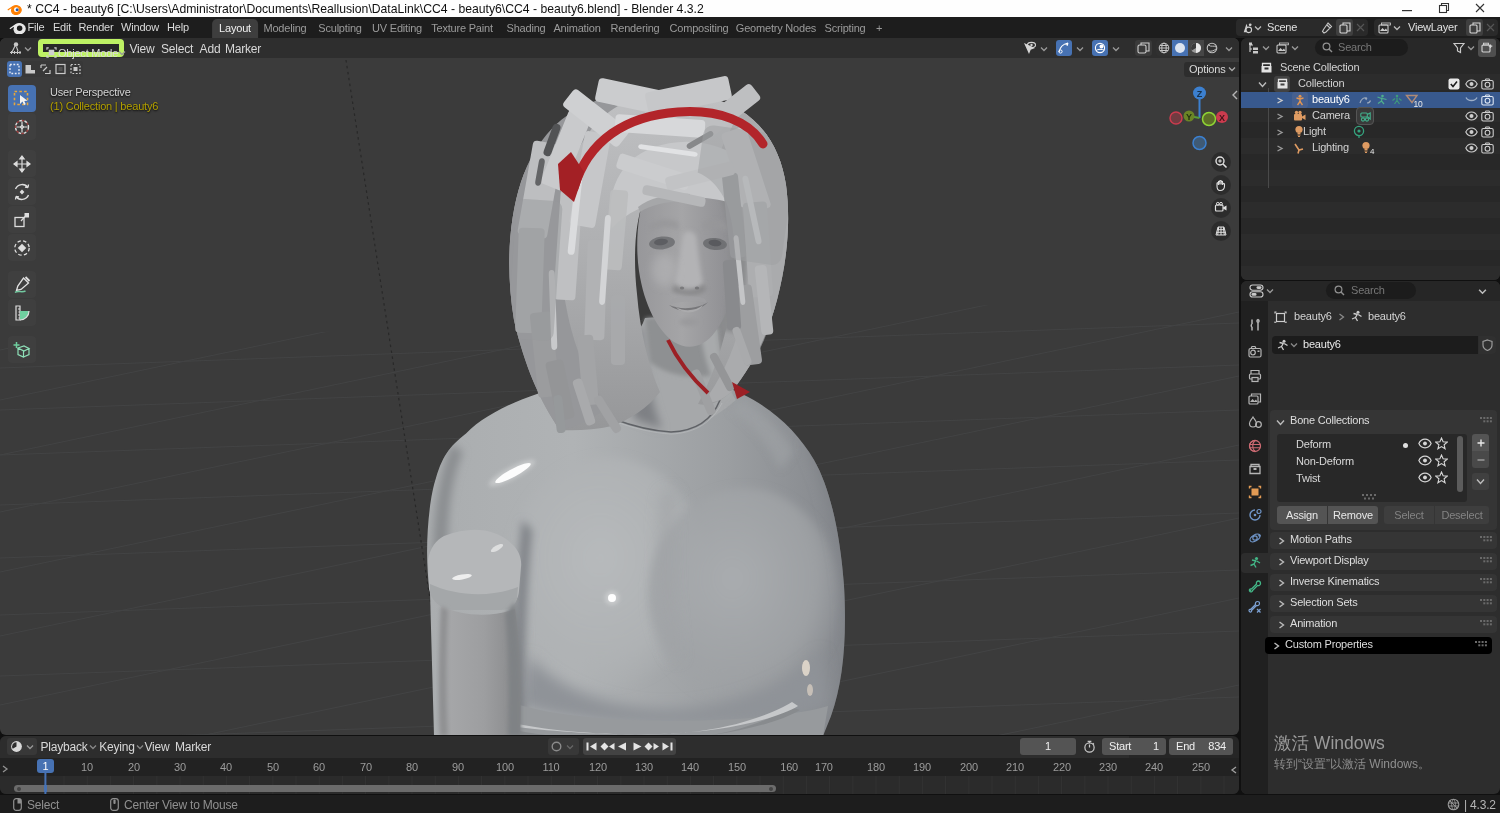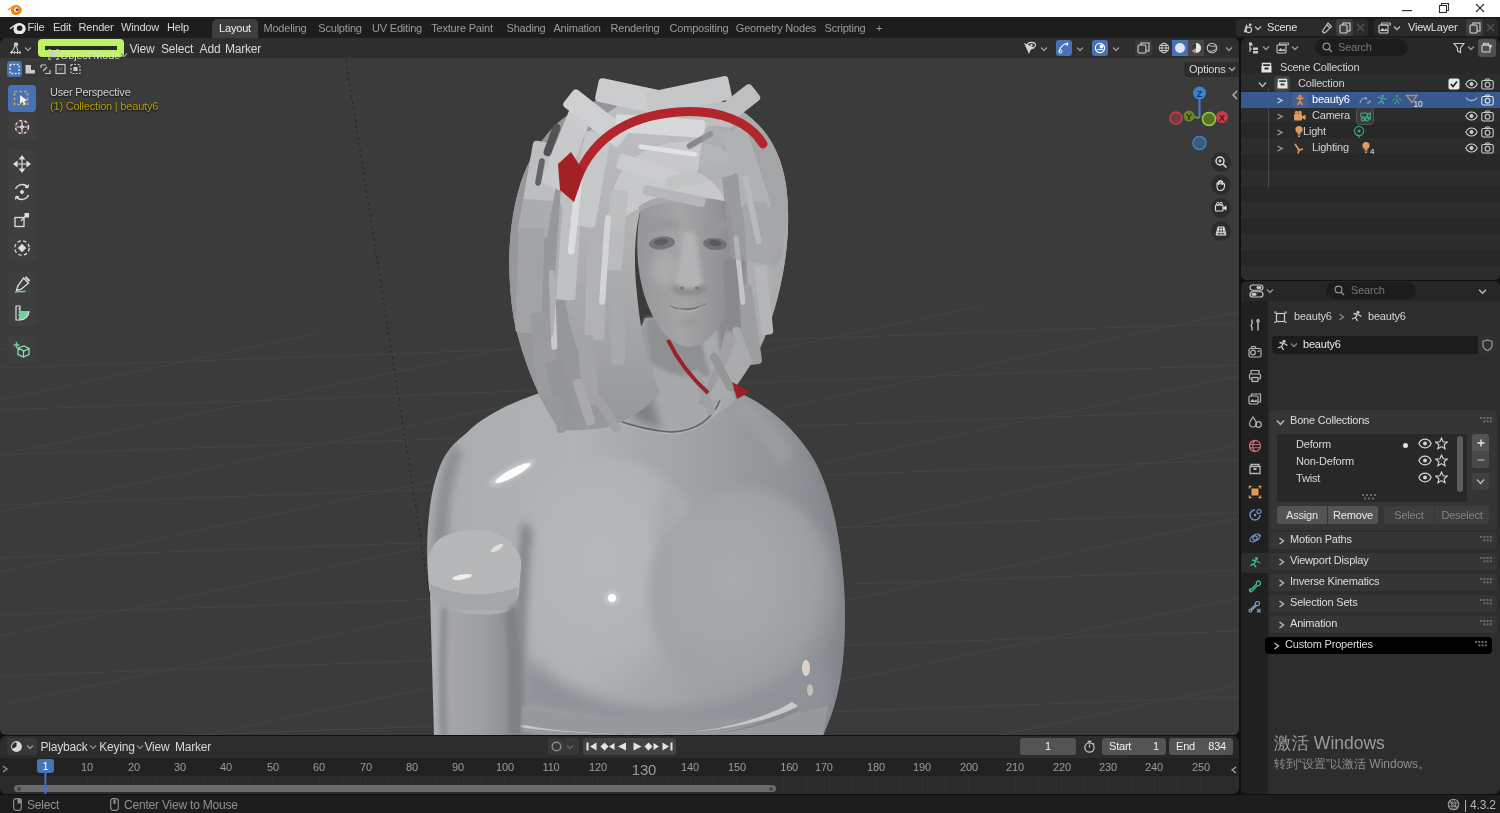--- a/index.html
+++ b/index.html
@@ -27,20 +27,21 @@
 .hdr-txt { position:absolute; top:4px; font-size:12px; color:#d8d8d8; white-space:nowrap; }
 </style></head>
 <body>
 <div id="stage">
 <div id="titlebar">
  <svg class="abs" style="left:7px;top:2px" width="15" height="13" viewBox="0 0 20 16">
         <path d="M7 6 L1 10 M7 6 C7 6 9 4 12 4 C16 4 19 7 19 10 C19 13 16 16 12 16 C9 16 6.5 14 6 11 Z" fill="#ff7f00" stroke="#ff7f00" stroke-width="1.5"></path>
         <circle cx="12.5" cy="9.5" r="3.2" fill="#fff"></circle>
         <circle cx="13.5" cy="9.5" r="2" fill="#2a5ca8"></circle>
       </svg>
+ <div class="txt">* CC4 - beauty6 [C:\Users\Administrator\Documents\Reallusion\DataLink\CC4 - beauty6\CC4 - beauty6.blend] - Blender 4.3.2</div>
  <div class="wbtn" style="left:1398px;width:18px"><svg width="12" height="12" style="margin-top:4px">
           <rect x="1" y="6" width="10" height="1.2" fill="#333"></rect>
         </svg></div>
  <div class="wbtn" style="left:1435px;width:18px"><svg width="12" height="12" style="margin-top:2px" viewBox="0 0 12 12">
           <rect x="1.5" y="3.5" width="7" height="7" fill="none" stroke="#333" stroke-width="1.1"></rect>
           <path d="M3.5 3.5 L3.5 1.5 L10.5 1.5 L10.5 8.5 L8.5 8.5" fill="none" stroke="#333" stroke-width="1.1"></path>
         </svg></div>
  <div class="wbtn" style="left:1471px;width:18px"><svg width="12" height="12" style="margin-top:2px" viewBox="0 0 12 12">
           <path d="M2 2 L10 10 M10 2 L2 10" stroke="#333" stroke-width="1.1"></path>
         </svg></div>
@@ -109,21 +110,21 @@
 </div>
 <div id="vp" class="area">
  <div id="vp-header">
   <svg class="abs" style="left:8px;top:3px" width="15" height="14" viewBox="0 0 15 14">
           <circle cx="8" cy="3.5" r="2.2" fill="#c8c8c8"></circle>
           <path d="M2 11.5 L13 11.5 M3.5 13 L3.5 10 M6.5 13 L6.5 10 M9.5 13 L9.5 10 M12 13 L12 10 M4 11 L7 5 M10 10 L8.5 6" stroke="#c8c8c8" stroke-width="1.1" fill="none"></path>
         </svg>
   <svg class="abs" style="left:24px;top:8px" width="8" height="6" viewBox="0 0 8 6">
           <path d="M1 1.5 L4 4.5 L7 1.5" stroke="#999" fill="none" stroke-width="1.3"></path>
         </svg>
-  <div class="abs" style="left:38px;top:1px;width:86px;height:18px;background:#282828;border:7px solid #bef264;border-radius:4px">
+  <div class="abs" style="left:38px;top:1px;width:86px;height:18px;background:#282828;border:5px solid #bef264;border-radius:4px">
     <svg class="abs" style="left:3px;top:3px" width="11" height="11" viewBox="0 0 12 12">
             <rect x="3" y="3" width="6" height="6" fill="#d0d0d0"></rect>
             <path d="M1 3 L1 1 L3 1 M9 1 L11 1 L11 3 M11 9 L11 11 L9 11 M3 11 L1 11 L1 9" stroke="#d0d0d0" fill="none" stroke-width="1.2"></path>
           </svg>
     <span class="abs" style="left:45px;top:3px;color:#dcdcdc;transform:translateX(-50%);white-space:nowrap">Object Mode</span>
     <svg class="abs" style="left:75px;top:6px" width="8" height="6" viewBox="0 0 8 6">
             <path d="M1 1.5 L4 4.5 L7 1.5" stroke="#999" fill="none" stroke-width="1.3"></path>
           </svg>
   </div>
   <div class="hdr-txt" style="left:142px;transform:translateX(-50%)">View</div>
@@ -532,21 +533,21 @@
         <span style="position:absolute;left:165px;top:3px;width:30px;text-align:center;font-size:11px;color:#9c9c9c">30</span>
         <span style="position:absolute;left:211px;top:3px;width:30px;text-align:center;font-size:11px;color:#9c9c9c">40</span>
         <span style="position:absolute;left:258px;top:3px;width:30px;text-align:center;font-size:11px;color:#9c9c9c">50</span>
         <span style="position:absolute;left:304px;top:3px;width:30px;text-align:center;font-size:11px;color:#9c9c9c">60</span>
         <span style="position:absolute;left:351px;top:3px;width:30px;text-align:center;font-size:11px;color:#9c9c9c">70</span>
         <span style="position:absolute;left:397px;top:3px;width:30px;text-align:center;font-size:11px;color:#9c9c9c">80</span>
         <span style="position:absolute;left:443px;top:3px;width:30px;text-align:center;font-size:11px;color:#9c9c9c">90</span>
         <span style="position:absolute;left:490px;top:3px;width:30px;text-align:center;font-size:11px;color:#9c9c9c">100</span>
         <span style="position:absolute;left:536px;top:3px;width:30px;text-align:center;font-size:11px;color:#9c9c9c">110</span>
         <span style="position:absolute;left:583px;top:3px;width:30px;text-align:center;font-size:11px;color:#9c9c9c">120</span>
-        <span style="position:absolute;left:629px;top:3px;width:30px;text-align:center;font-size:15px;color:#9c9c9c">130</span>
+        <span style="position:absolute;left:629px;top:3px;width:30px;text-align:center;font-size:11px;color:#9c9c9c">130</span>
         <span style="position:absolute;left:675px;top:3px;width:30px;text-align:center;font-size:11px;color:#9c9c9c">140</span>
         <span style="position:absolute;left:722px;top:3px;width:30px;text-align:center;font-size:11px;color:#9c9c9c">150</span>
         <span style="position:absolute;left:768px;top:3px;width:30px;text-align:right;font-size:11px;color:#9c9c9c">160</span>
         <span style="position:absolute;left:815px;top:3px;width:30px;font-size:11px;color:#9c9c9c">170</span>
         <span style="position:absolute;left:861px;top:3px;width:30px;text-align:center;font-size:11px;color:#9c9c9c">180</span>
         <span style="position:absolute;left:907px;top:3px;width:30px;text-align:center;font-size:11px;color:#9c9c9c">190</span>
         <span style="position:absolute;left:954px;top:3px;width:30px;text-align:center;font-size:11px;color:#9c9c9c">200</span>
         <span style="position:absolute;left:1000px;top:3px;width:30px;text-align:center;font-size:11px;color:#9c9c9c">210</span>
         <span style="position:absolute;left:1047px;top:3px;width:30px;text-align:center;font-size:11px;color:#9c9c9c">220</span>
         <span style="position:absolute;left:1093px;top:3px;width:30px;text-align:center;font-size:11px;color:#9c9c9c">230</span>

